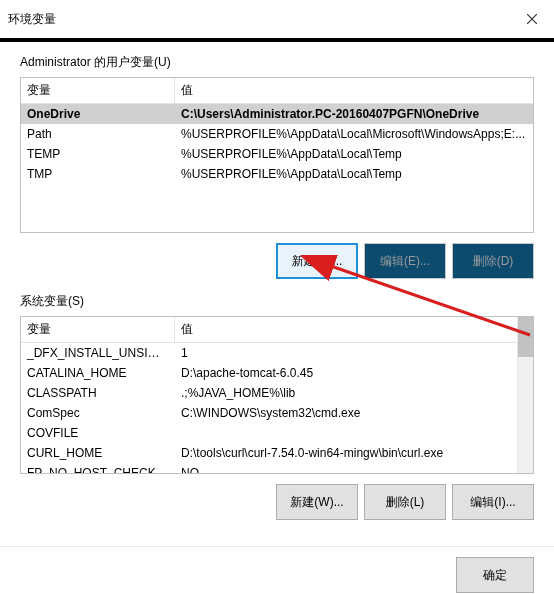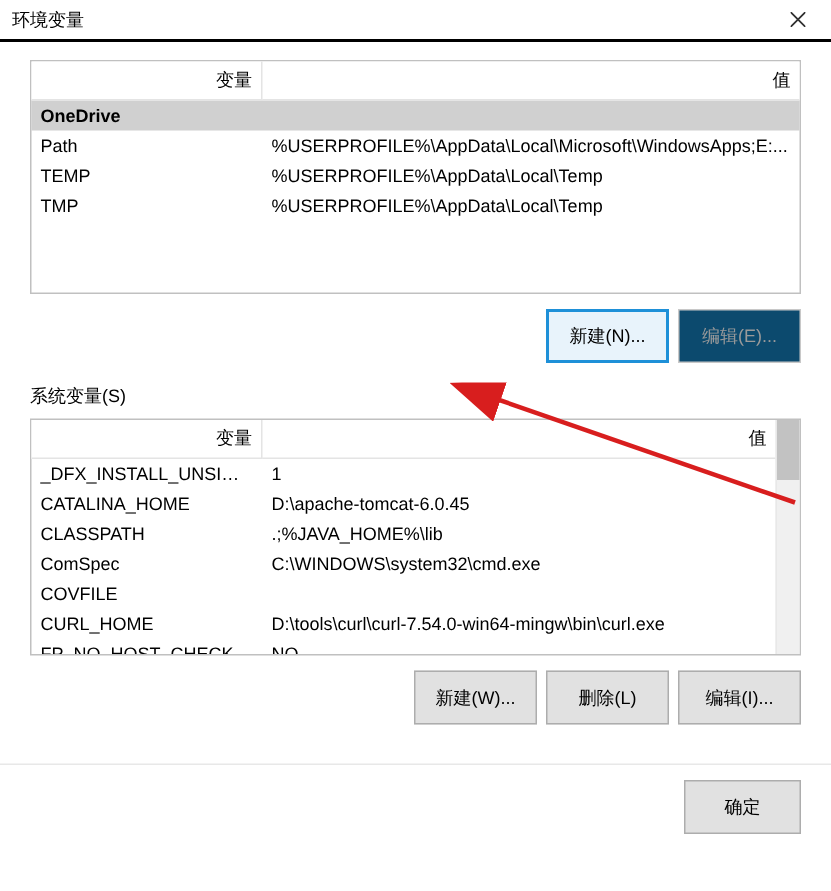--- a/index.html
+++ b/index.html
@@ -1,26 +1,26 @@
 <!DOCTYPE html>
 <html><head>
 <meta charset="utf-8">
 <style>
 * { box-sizing: border-box; margin: 0; padding: 0; }
 body { font-family: "Microsoft YaHei", "Segoe UI", Tahoma, sans-serif; font-size: 12px; background: #fff; width: 554px; height: 594px; overflow: hidden; }
-.titlebar { display: flex; justify-content: space-between; align-items: center; height: 28px; padding: 0 0 0 8px; border-bottom: 2px solid #000000; }
+.titlebar { display: flex; justify-content: space-between; align-items: center; height: 42px; padding: 0 0 0 8px; border-bottom: 4px solid #000000; }
 .close-btn { width: 45px; height: 30px; display: flex; align-items: center; justify-content: center; cursor: pointer; }
 .close-btn svg { width: 10px; height: 10px; }
 .content { padding: 12px 20px 8px 20px; }
 .section-label { font-size: 12px; margin-bottom: 6px; }
 .table-wrap { border: 1px solid #c0c0c0; background: #fff; }
 .table-inner { display: flex; }
 .table-main { flex: 1; }
 .table-header { display: flex; background: #fff; }
-.th { padding: 4px 6px; border-right: 1px solid #e4e4e4; border-bottom: 1px solid #e4e4e4; font-weight: normal; text-align: right; }
+.th { padding: 4px 6px; border-right: 1px solid #e4e4e4; border-bottom: 1px solid #e4e4e4; font-weight: normal; }
 .th:last-child { border-right: none; }
 .col-var { width: 154px; flex-shrink: 0; }
 .col-val { flex: 1; }
 .table-body { }
 .tr { display: flex; }
 .tr.selected { background: #d0d0d0; font-weight: bold; }
 .td { padding: 3px 6px; white-space: nowrap; overflow: hidden; text-overflow: ellipsis; }
 .td.col-var { border-right: 1px solid transparent; }
 .user-table .table-body { min-height: 128px; }
 .sys-table .table-body { height: 130px; overflow: hidden; }
@@ -44,50 +44,53 @@
   <span>环境变量</span>
   <div class="close-btn">
     <svg viewBox="0 0 10 10">
           <path d="M0 0 L10 10 M10 0 L0 10" stroke="#333" stroke-width="1.2"></path>
         </svg>
   </div>
 </div>
 
 <div class="content">
 
+  <div class="section-label">Administrator 的用户变量(U)</div>
   <div class="table-wrap user-table">
     <div class="table-inner">
       <div class="table-main">
         <div class="table-header">
           <div class="th col-var">变量</div>
           <div class="th col-val">值</div>
         </div>
         <div class="table-body" id="user-body">
               <div class="tr selected">
                 <div class="td col-var">OneDrive</div>
+                <div class="td col-val">C:\Users\Administrator.PC-20160407PGFN\OneDrive</div>
               </div>
               <div class="tr">
                 <div class="td col-var">Path</div>
                 <div class="td col-val">%USERPROFILE%\AppData\Local\Microsoft\WindowsApps;E:...</div>
               </div>
               <div class="tr">
                 <div class="td col-var">TEMP</div>
                 <div class="td col-val">%USERPROFILE%\AppData\Local\Temp</div>
               </div>
               <div class="tr">
                 <div class="td col-var">TMP</div>
                 <div class="td col-val">%USERPROFILE%\AppData\Local\Temp</div>
               </div>
             </div>
       </div>
     </div>
   </div>
   <div class="button-row">
     <button class="btn highlighted">新建(N)...</button>
     <button class="btn" disabled="">编辑(E)...</button>
+    <button class="btn" disabled="">删除(D)</button>
   </div>
 
   <div class="section-label">系统变量(S)</div>
   <div class="table-wrap sys-table">
     <div class="table-inner">
       <div class="table-main">
         <div class="table-header">
           <div class="th col-var">变量</div>
           <div class="th col-val">值</div>
         </div>

